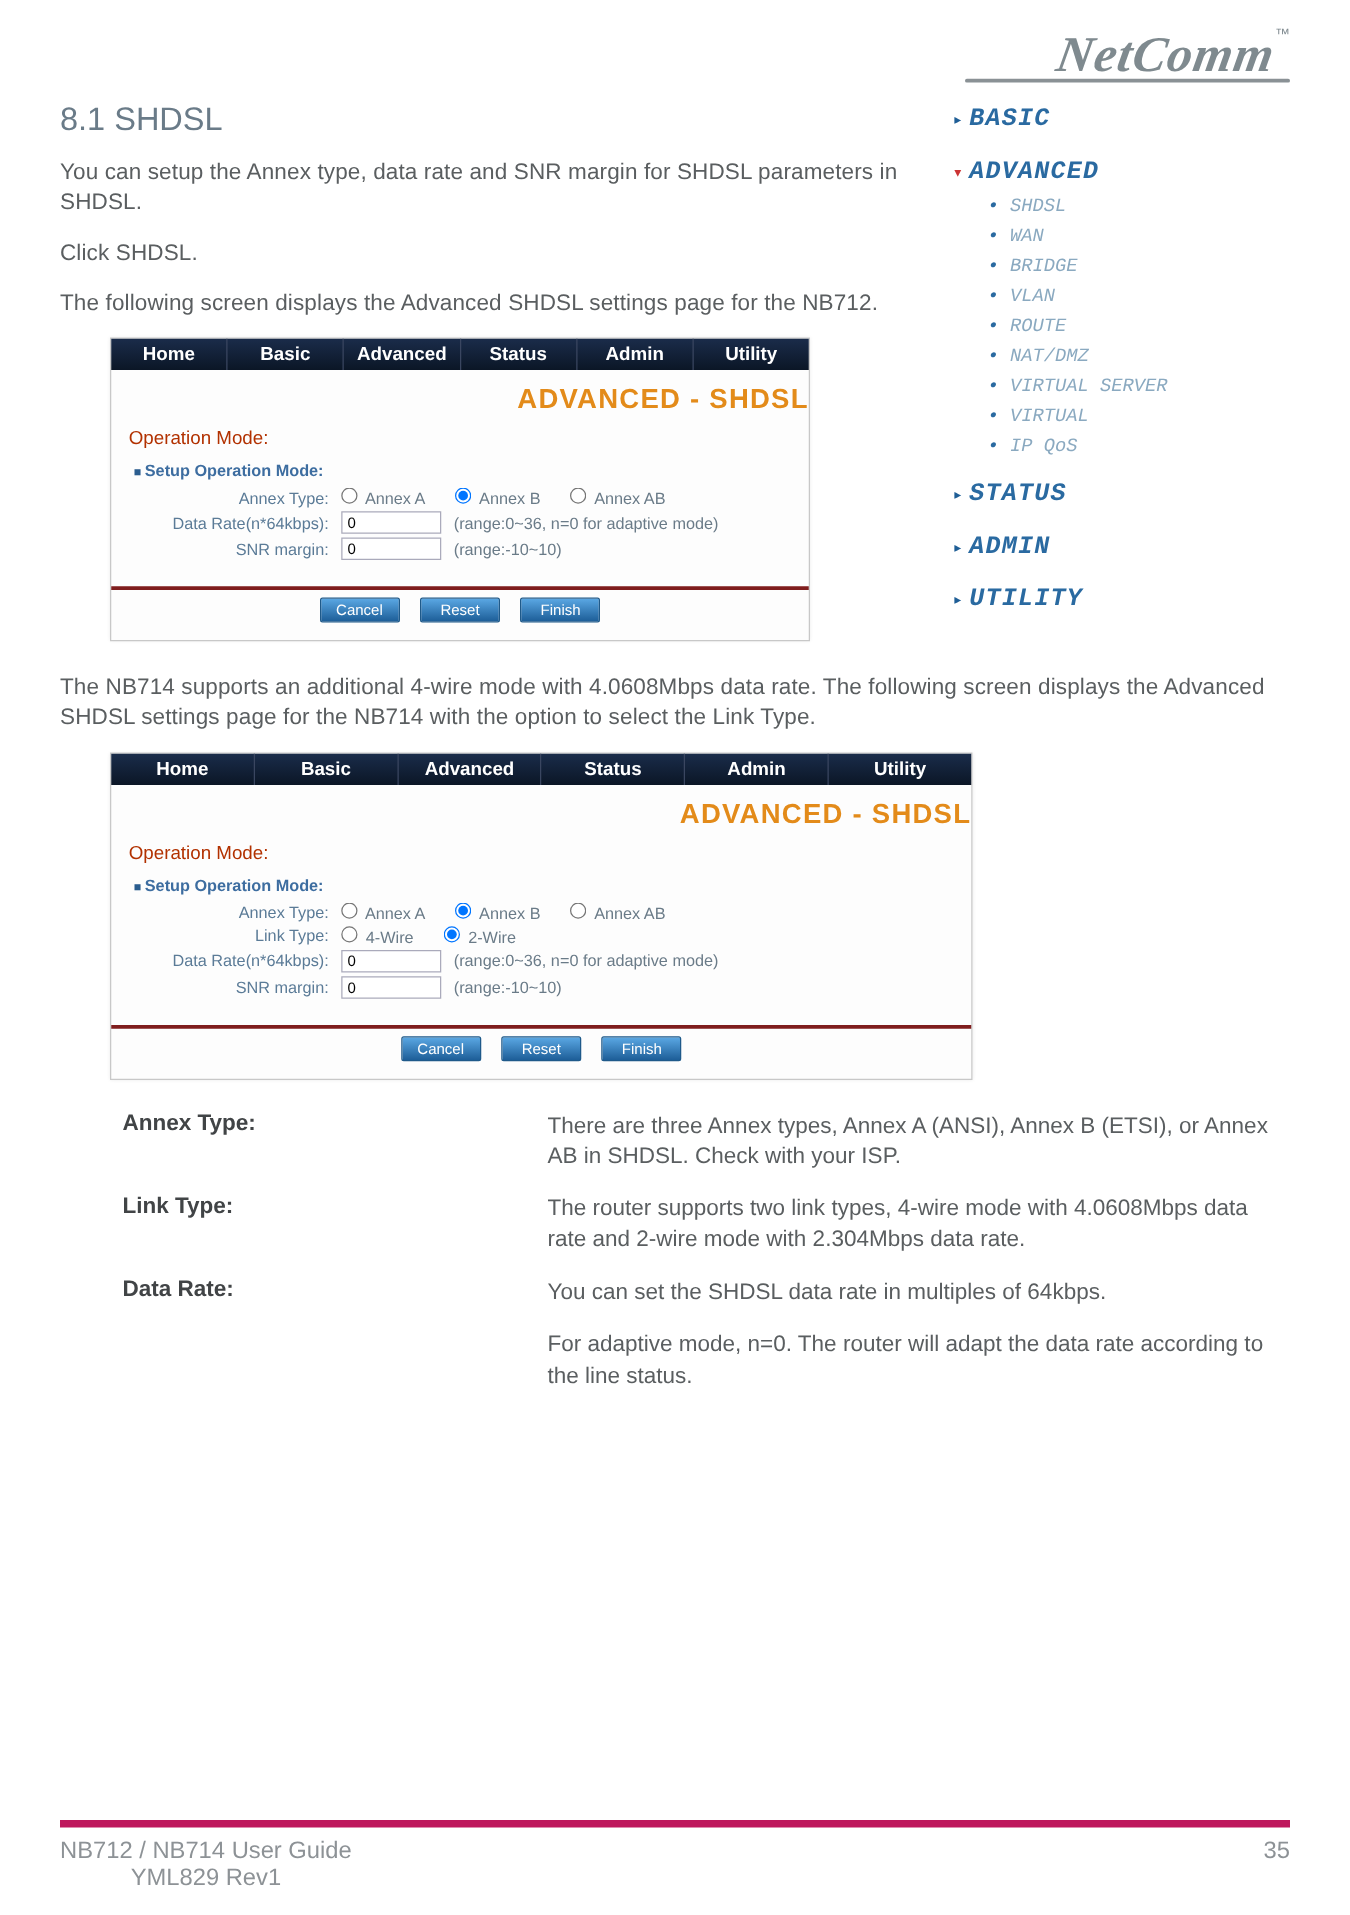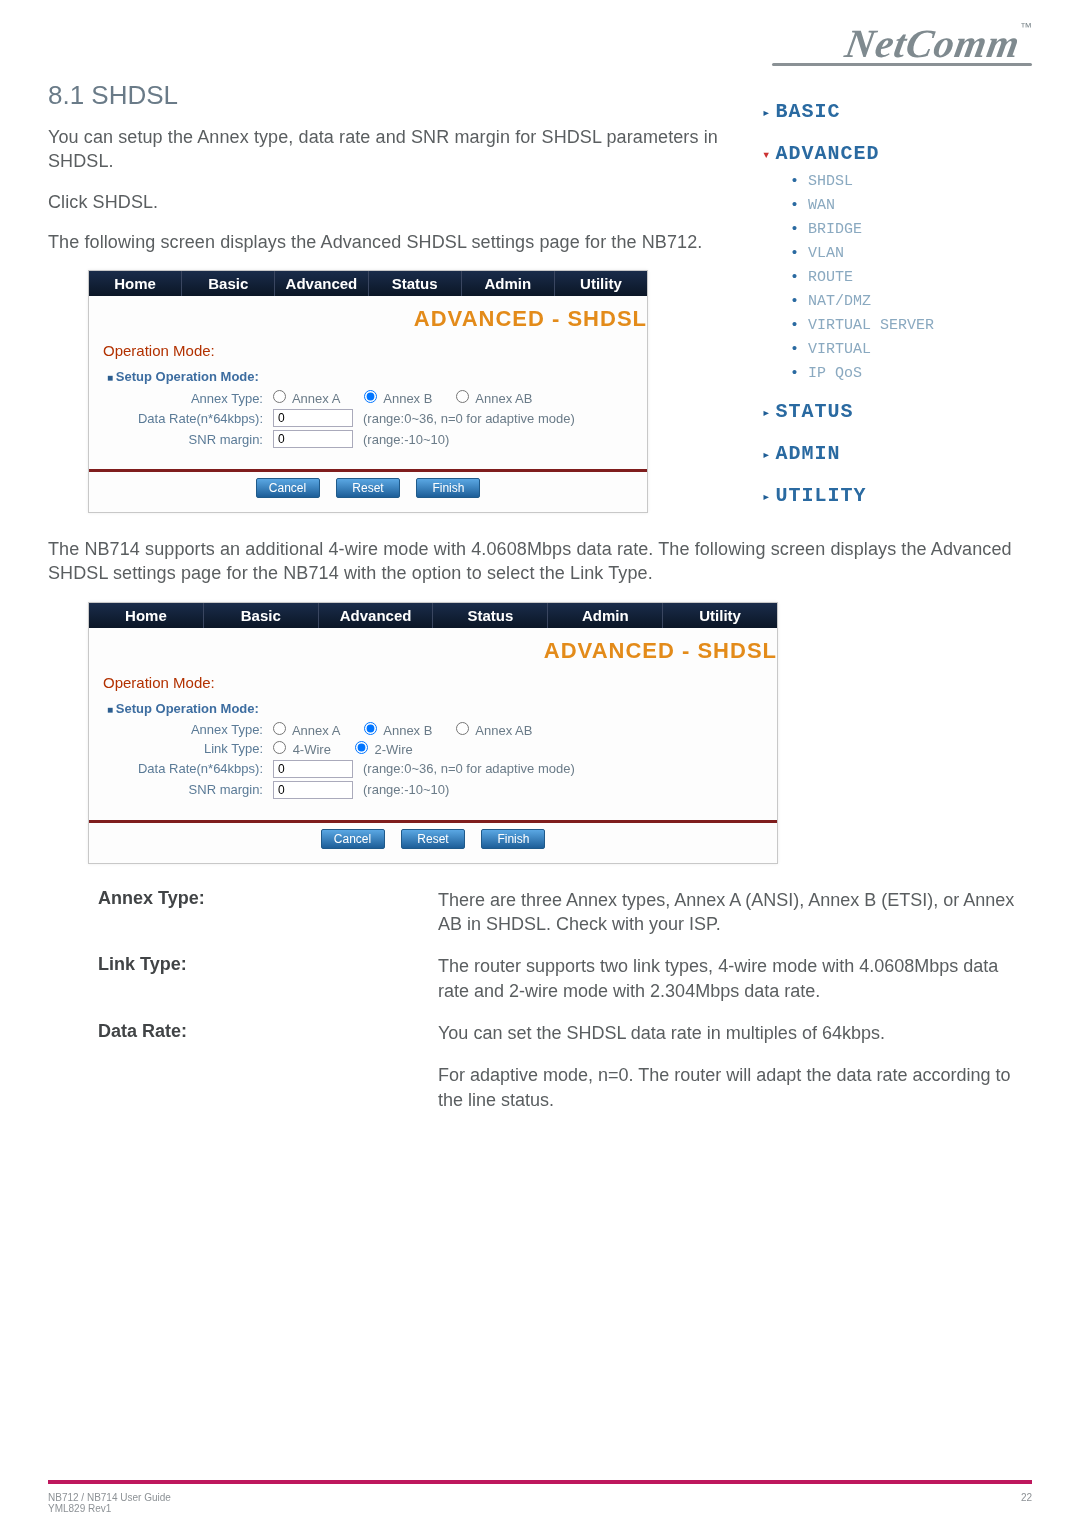--- a/index.html
+++ b/index.html
@@ -32,23 +32,24 @@
     border-radius: 2px;
     margin-top: -4px;
   }
   .content-wrap {
     display: flex;
     align-items: flex-start;
   }
   .main-col { flex: 1; }
   .sidebar {
     width: 270px;
-    padding-top: 20px;
+    padding-top: 4px;
     font-size: 15px;
     line-height: 1.6;
+    font-style: italic;
   }
   .sidebar .hdr {
     color: #2a6aa1;
     font-weight: bold;
     letter-spacing: 1px;
     font-family: "Courier New", monospace;
     font-size: 20px;
     margin-top: 10px;
   }
   .sidebar .hdr .arrow { color:#1f5e96; font-size:14px; margin-right:4px; }
@@ -180,26 +181,27 @@
   .defs { margin: 10px 0 0 50px; }
   .defs .drow { display: flex; margin-bottom: 18px; }
   .defs .dlabel { width: 340px; font-weight: bold; color:#414446; font-size:18px; }
   .defs .ddesc { flex:1; font-size:18px; color:#5a5e60; line-height:1.35; }
   
   .footer {
     position: absolute;
     bottom: 18px;
     left: 48px;
     right: 48px;
-    border-top: 4px solid #be185d;
+    border-top: 6px solid #be185d;
     padding-top: 8px;
     display: flex;
     justify-content: space-between;
     color: #8d9296;
-    font-size: 10px;
+    font-size: 19px;
+    text-align: center;
   }
   .footer .right { color:#8d9296; }
 </style>
 </head>
 <body>
 
 <div class="logo-row">
   <span class="logo">NetComm</span><span class="logo-tm">™</span>
   <div class="logo-underline"></div>
 </div>
@@ -330,14 +332,14 @@
     <div class="dlabel"></div>
     <div class="ddesc">For adaptive mode, n=0. The router will adapt the data rate according to the line status.</div>
   </div>
 </div>
 
 <div class="footer">
   <div>
     <div>NB712 / NB714 User Guide</div>
     <div>YML829 Rev1</div>
   </div>
-  <div class="right">22</div>
+  <div class="right">35</div>
 </div>
 
 </body></html>

